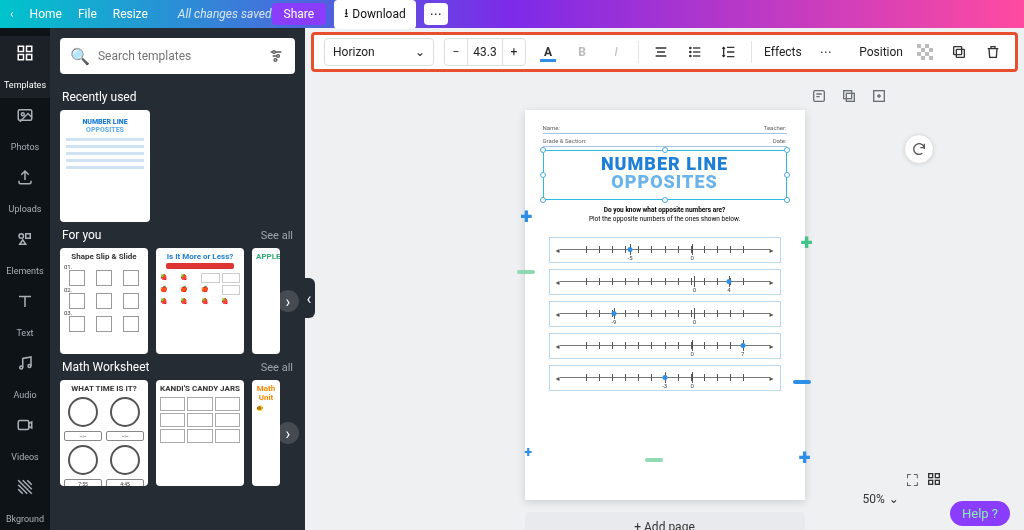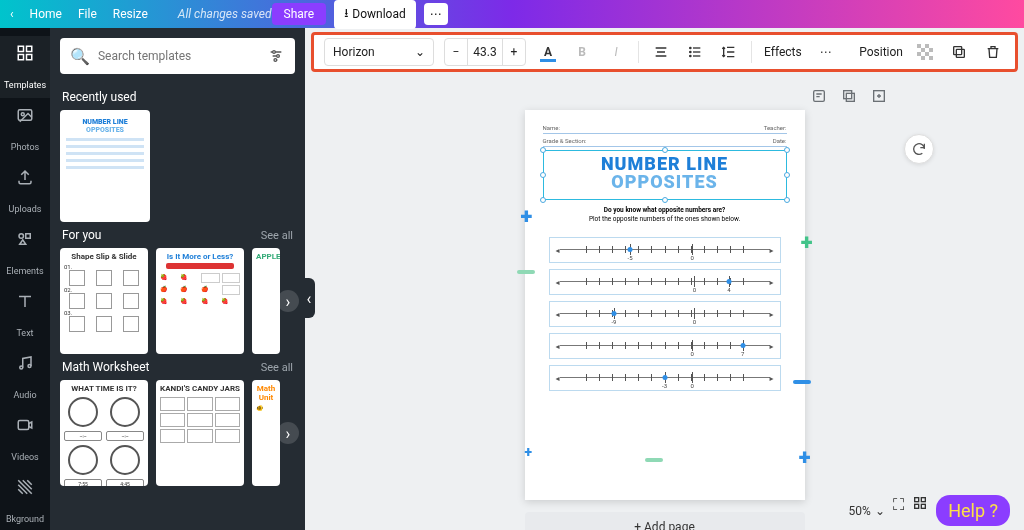--- a/index.html
+++ b/index.html
@@ -67,21 +67,21 @@
   .tick { position:absolute; top:8px; width:1px; height:7px; background:#555;}
   .tlabel { position:absolute; top:16px; font-size:6px; color:#444; transform:translateX(-50%);}
   .dot { position:absolute; top:9px; width:5px; height:5px; background:#2f8fe6; border-radius:50%; transform:translateX(-50%);}
   .deco { position:absolute; font-weight:900; }
   .plus { color:#2f8fe6; font-size:22px;}
   .dash { width:18px; height:4px; border-radius:2px;}
   .undo-fab { position:absolute; right:90px; top:56px; width:30px;height:30px;border-radius:50%;background:#fff;border:1px solid #ddd;display:flex;align-items:center;justify-content:center; box-shadow:0 1px 4px rgba(0,0,0,.1);}
   .add-page { width:280px; background:#e8eaed; border-radius:4px; text-align:center; padding:8px 0; font-size:12px; color:#333; cursor:pointer;}
   .bottom-bar { position:absolute; right:14px; bottom:4px; display:flex; gap:8px;}
   .zoom { display:flex; align-items:center; gap:4px; font-size:12px; color:#333;}
-  .help { background:#8b3dff; color:#fde047; padding:5px 12px; border-radius:14px; font-size:18px;}
+  .help { background:#8b3dff; color:#86efac; padding:5px 12px; border-radius:14px; font-size:13px;margin-top:30px;}
   
   .t-lines div{height:3px;background:#cfe3f5;margin:4px 2px;}
   .t-clock{display:grid;grid-template-columns:1fr 1fr;gap:4px;padding-top:2px;}
   .t-clock .c{width:30px;height:30px;border:2px solid #555;border-radius:50%;margin:auto;}
   .t-clock .lbl{font-size:5px;border:1px solid #888;text-align:center;padding:1px 2px;border-radius:2px;}
   .t-grid{display:grid;grid-template-columns:repeat(3,1fr);gap:2px;}
   .t-grid .s{width:16px;height:16px;border:1px solid #999;margin:auto;}
   .sidepanel-scroll{flex:1;overflow-y:auto;}
   .sidepanel-scroll::-webkit-scrollbar{width:0}
 </style>

